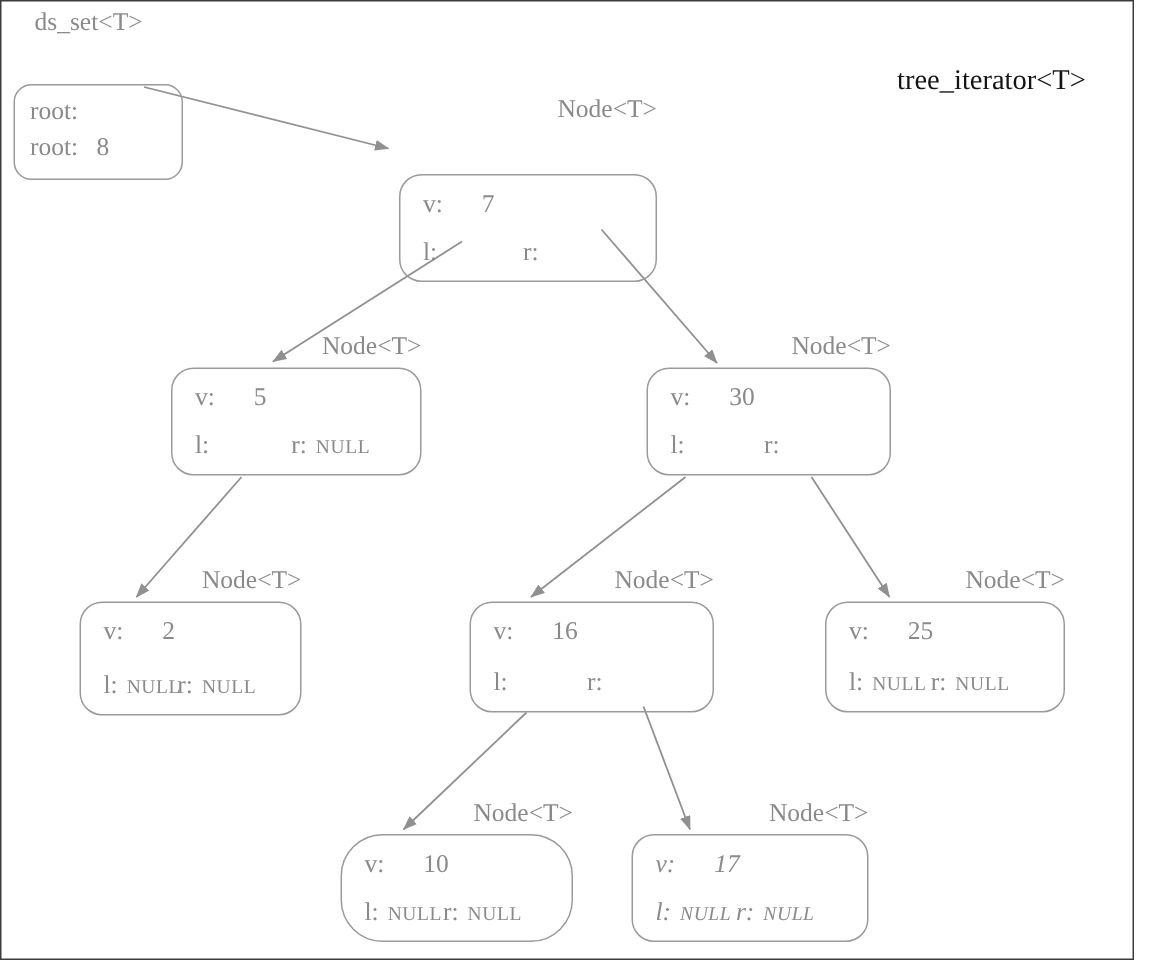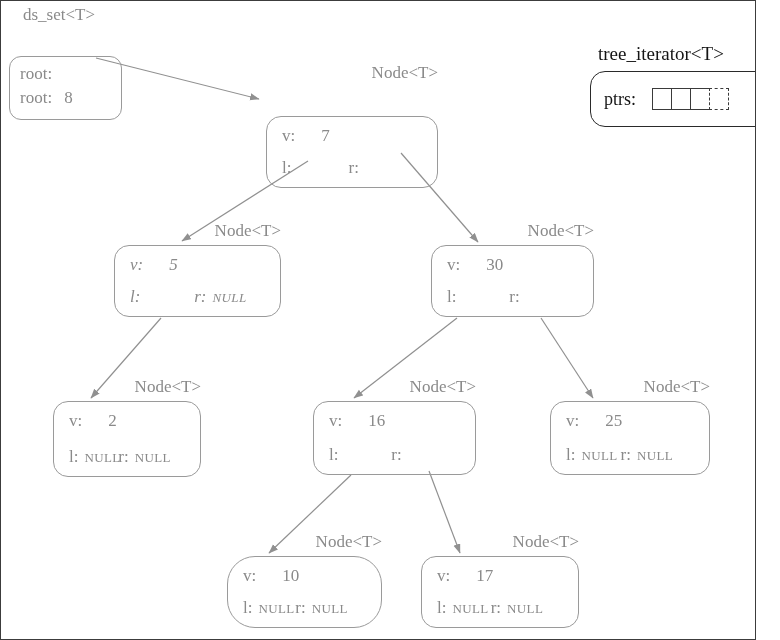--- a/index.html
+++ b/index.html
@@ -70,42 +70,33 @@
   <div class="diagram-title" style="left:22px; top:4px;">ds_set&lt;T&gt;</div>
   <div class="dsset-box">
     <div>root:</div>
     <div>
       <span>root:</span>
       <span style="margin-left:8px;">8</span>
     </div>
   </div>
 
   <div class="iter-title">tree_iterator&lt;T&gt;</div>
-  <div class="iter-box">
-    <span>ptrs:</span>
-    <span class="cells">
-      <span class="cell"></span>
-      <span class="cell"></span>
-      <span class="cell"></span>
-      <span class="cell dashed"></span>
-    </span>
-  </div>
 
   <div class="node" style="left:265px; top:60px; width:172px;">
     <div class="node-type">Node&lt;T&gt;</div>
     <div class="node-box" style="height:72px;margin-top:29px;">
       <span class="vrow"><span>v:</span><span class="val">7</span></span>
       <span class="lrow"><span>l:</span><span class="nullv"></span></span>
       <span class="rrow"><span>r:</span><span class="nullv"></span></span>
     </div>
   </div>
 
   <div class="node" style="left:113px; top:218px; width:167px;">
     <div class="node-type">Node&lt;T&gt;</div>
-    <div class="node-box" style="height:72px;font-style:italic;">
+    <div class="node-box" style="height:72px;">
       <span class="vrow"><span>v:</span><span class="val">5</span></span>
       <span class="lrow"><span>l:</span><span class="nullv"></span></span>
       <span class="rrow"><span>r:</span><span class="nullv">NULL</span></span>
     </div>
   </div>
 
   <div class="node" style="left:430px; top:218px; width:163px;">
     <div class="node-type">Node&lt;T&gt;</div>
     <div class="node-box" style="height:72px;">
       <span class="vrow"><span>v:</span><span class="val">30</span></span>
@@ -145,20 +136,20 @@
     <div class="node-type">Node&lt;T&gt;</div>
     <div class="node-box" style="height:72px;border-radius:28px;">
       <span class="vrow"><span>v:</span><span class="val">10</span></span>
       <span class="lrow"><span>l:</span><span class="nullv">NULL</span></span>
       <span class="rrow" style="left:44%;"><span>r:</span><span class="nullv">NULL</span></span>
     </div>
   </div>
 
   <div class="node" style="left:420px; top:529px; width:158px;">
     <div class="node-type">Node&lt;T&gt;</div>
-    <div class="node-box" style="height:72px;">
+    <div class="node-box" style="height:72px;font-style:italic;">
       <span class="vrow"><span>v:</span><span class="val">17</span></span>
       <span class="lrow"><span>l:</span><span class="nullv">NULL</span></span>
       <span class="rrow" style="left:44%;"><span>r:</span><span class="nullv">NULL</span></span>
     </div>
   </div>
 
 </div>
 
 </body></html>

